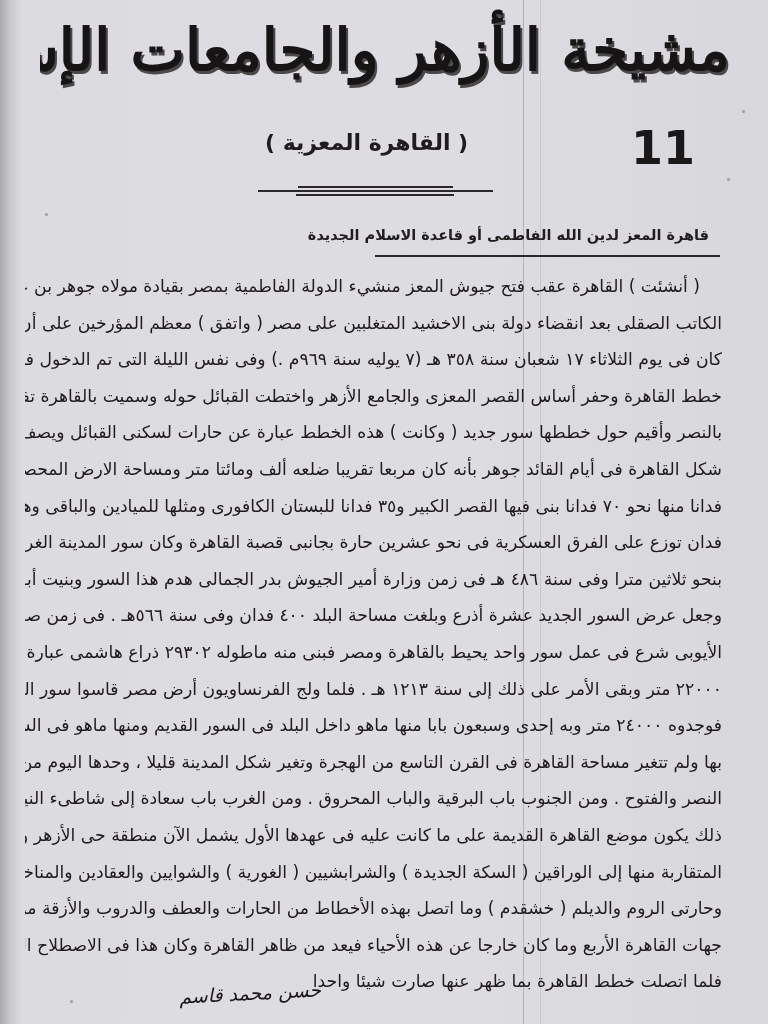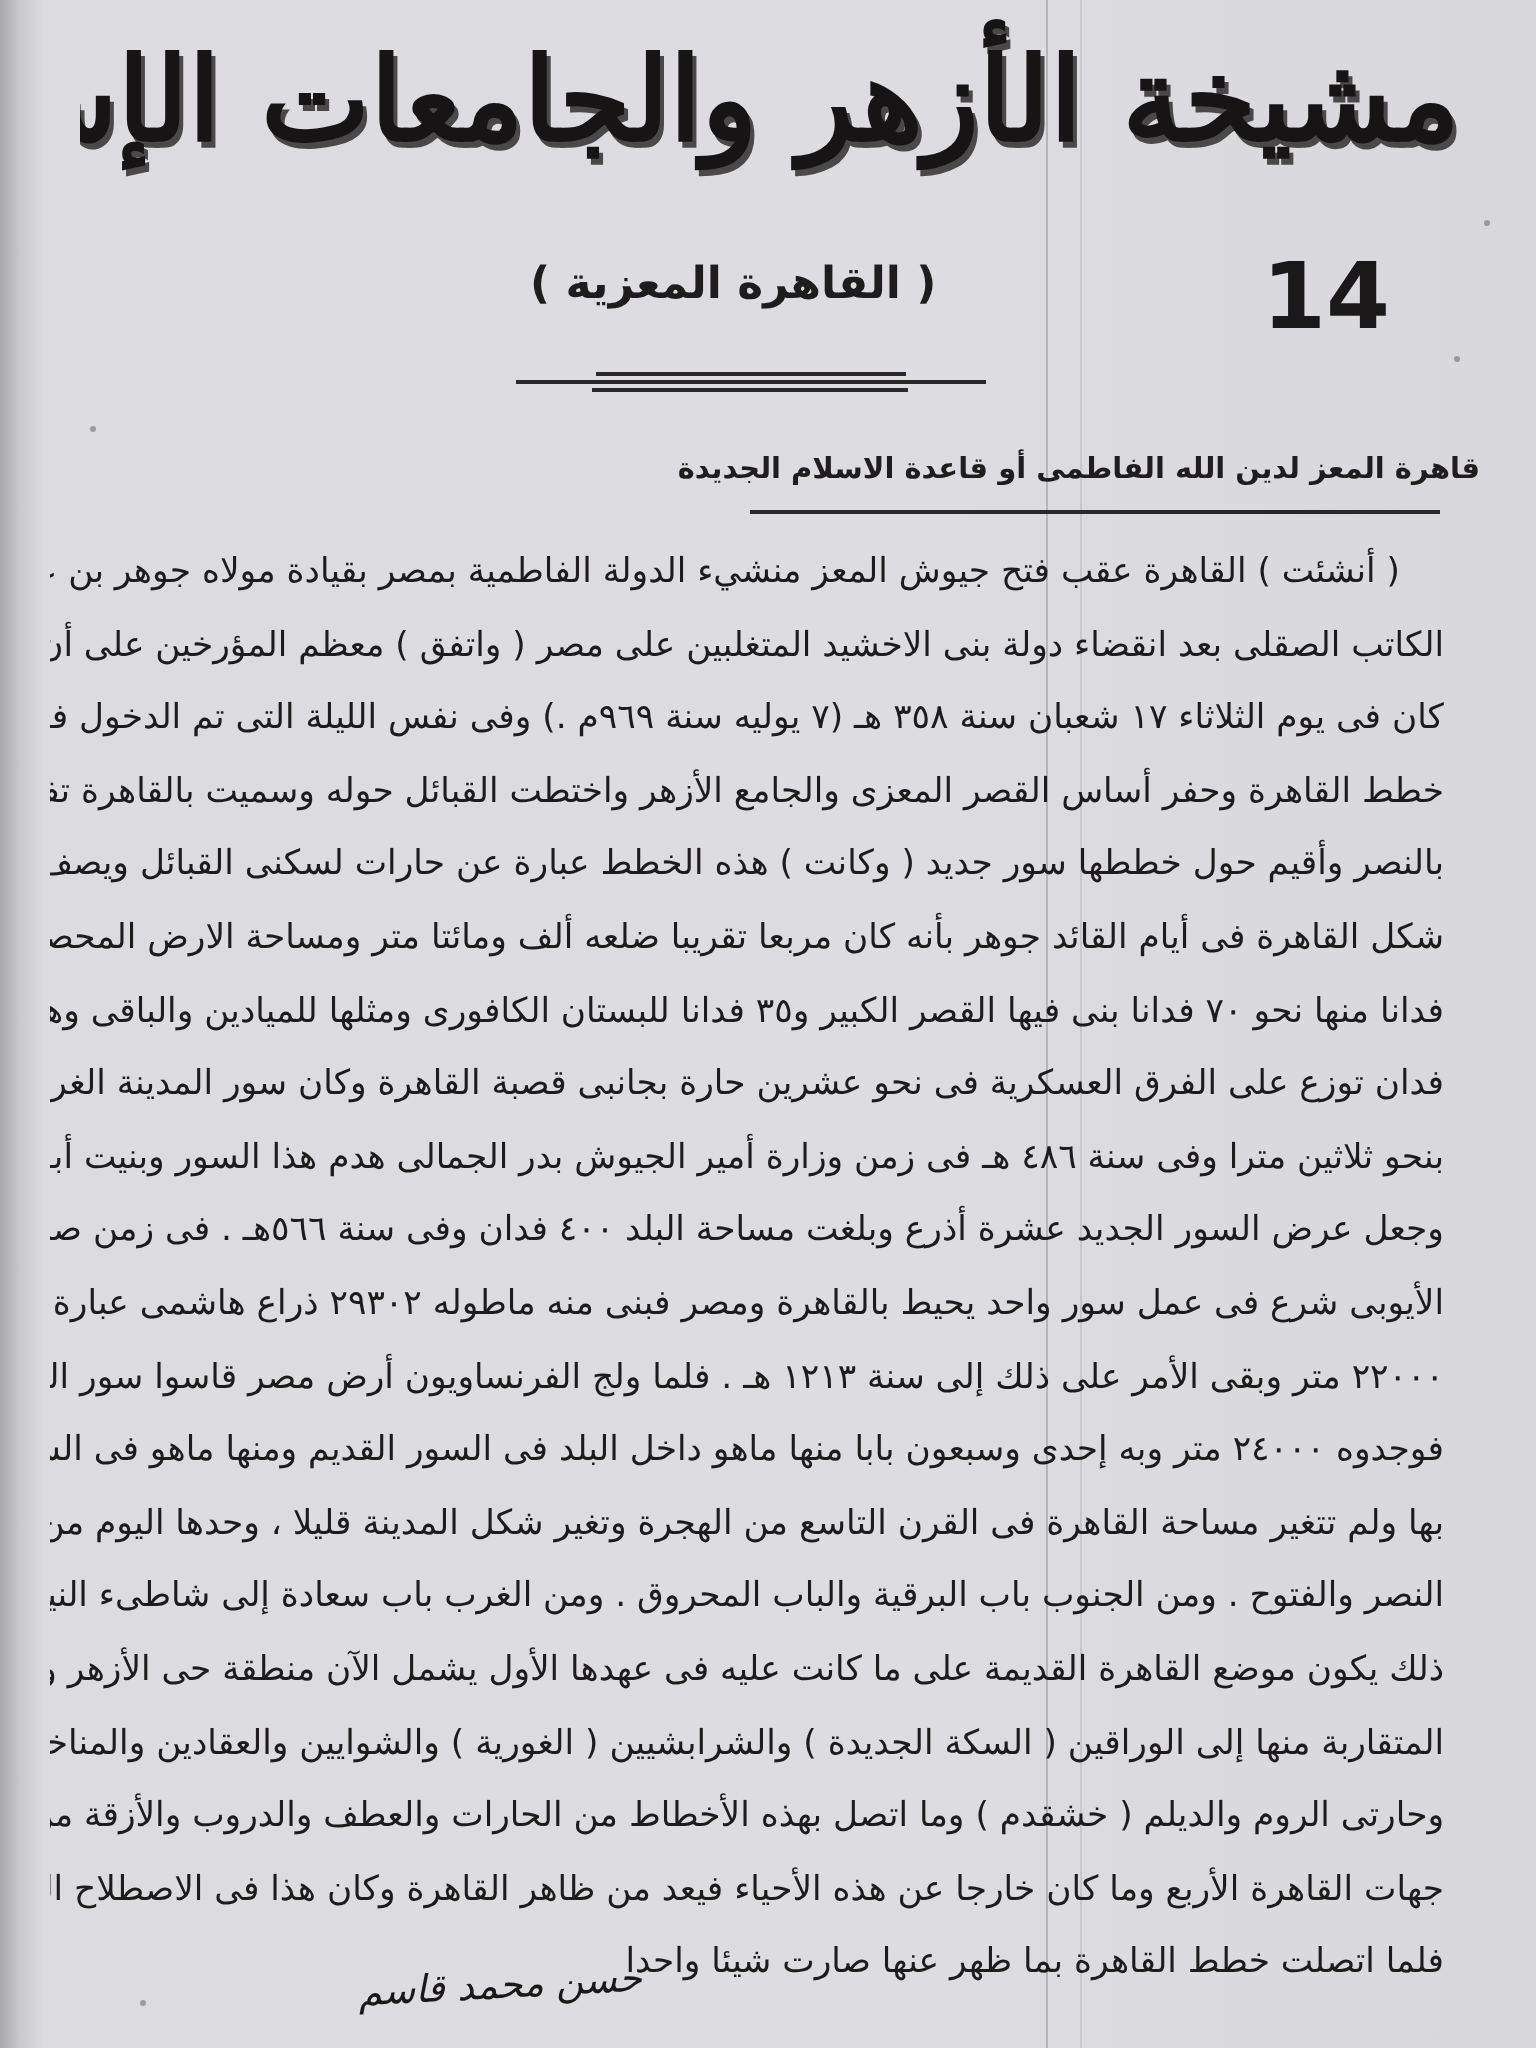--- a/index.html
+++ b/index.html
@@ -77,21 +77,21 @@
       top: 186px;
       width: 240px;
       height: 12px;
     }
     .ornament .l1 { position: absolute; left: 40px; top: 0; width: 155px; height: 2px; background: #2a2828; }
     .ornament .l2 { position: absolute; left: 0; top: 4px; width: 235px; height: 2px; background: #2a2828; }
     .ornament .l3 { position: absolute; left: 38px; top: 8px; width: 158px; height: 2px; background: #2a2828; }
     .section-heading {
       position: absolute;
       top: 224px;
-      left: 397px;
+      left: 366px;
       width: 343px;
       direction: rtl;
       text-align: right;
       font-size: 14.5px;
       font-weight: bold;
       line-height: 22px;
       color: #1f1d1d;
       white-space: nowrap;
     }
     .section-underline {
@@ -153,21 +153,21 @@
 </head>
 <body>
 
 <div class="page">
 
   <div class="fold-line" style="left:523px"></div>
   <div class="fold-line" style="left:540px; opacity:0.5"></div>
 
   <div class="header-calligraphy">مشيخة الأزهر والجامعات الإسلامية في بلاد المغرب</div>
 
-  <div class="page-number">14</div>
+  <div class="page-number">11</div>
 
   <div class="subtitle">( القاهرة المعزية )</div>
 
   <div class="ornament">
     <div class="l1"></div>
     <div class="l2"></div>
     <div class="l3"></div>
   </div>
 
   <div class="section-heading">قاهرة المعز لدين الله الفاطمى أو قاعدة الاسلام الجديدة</div>

